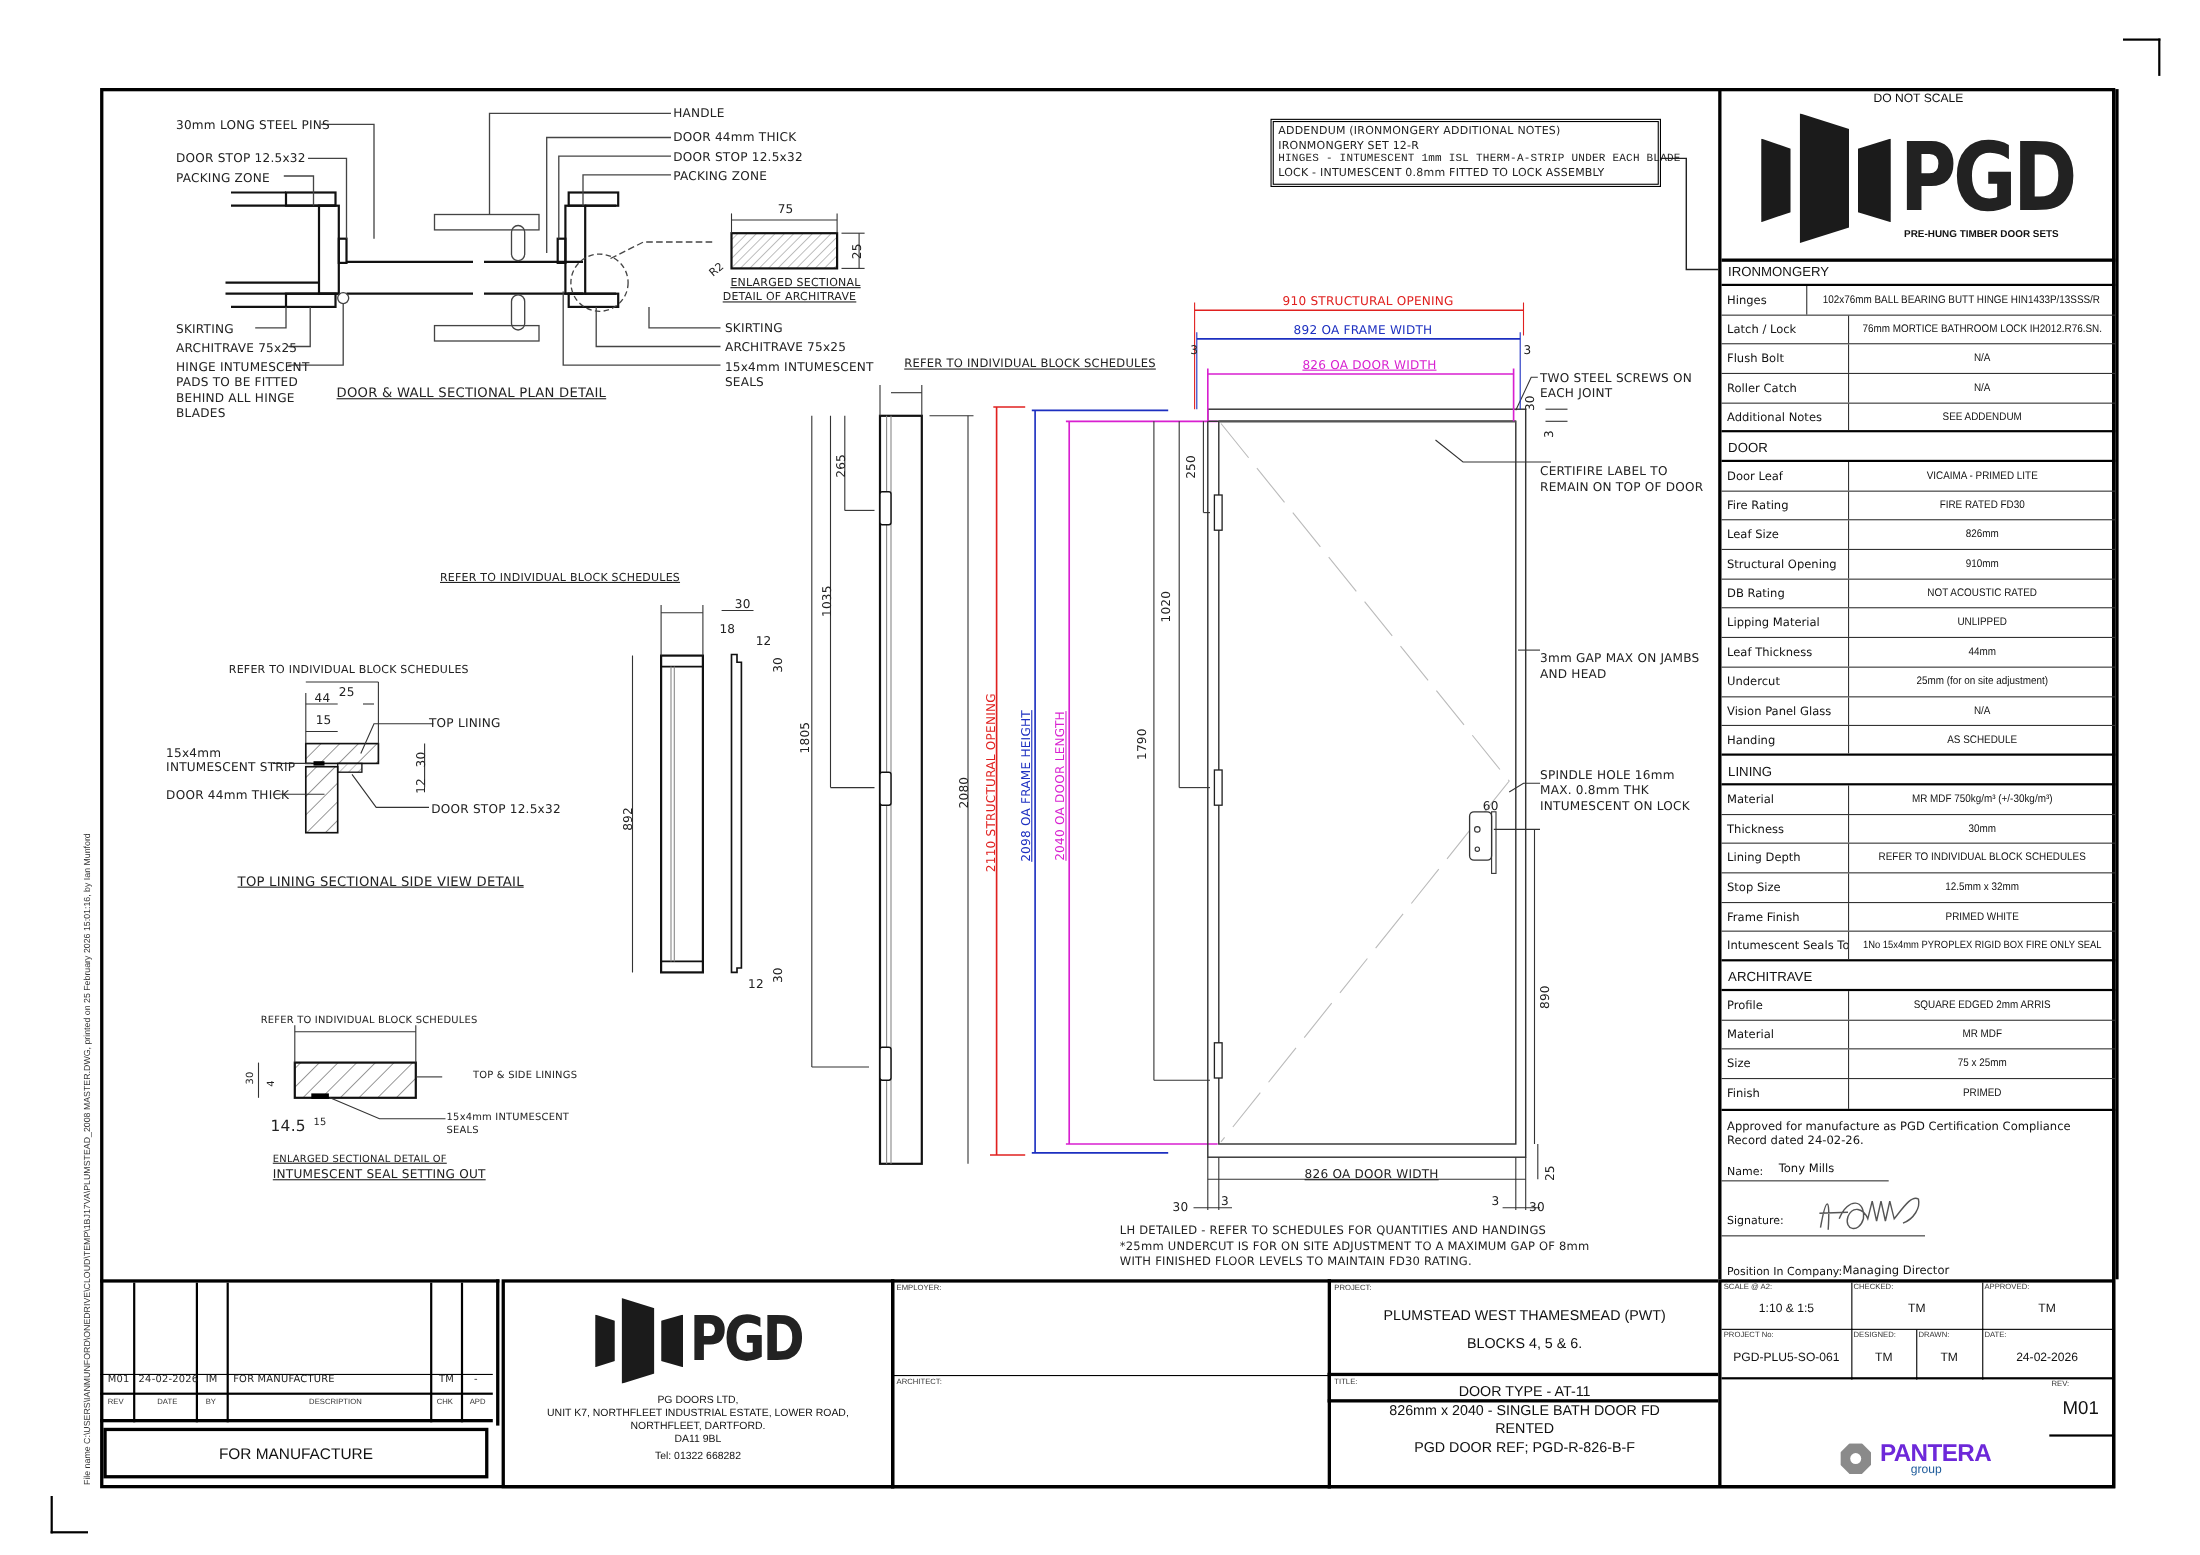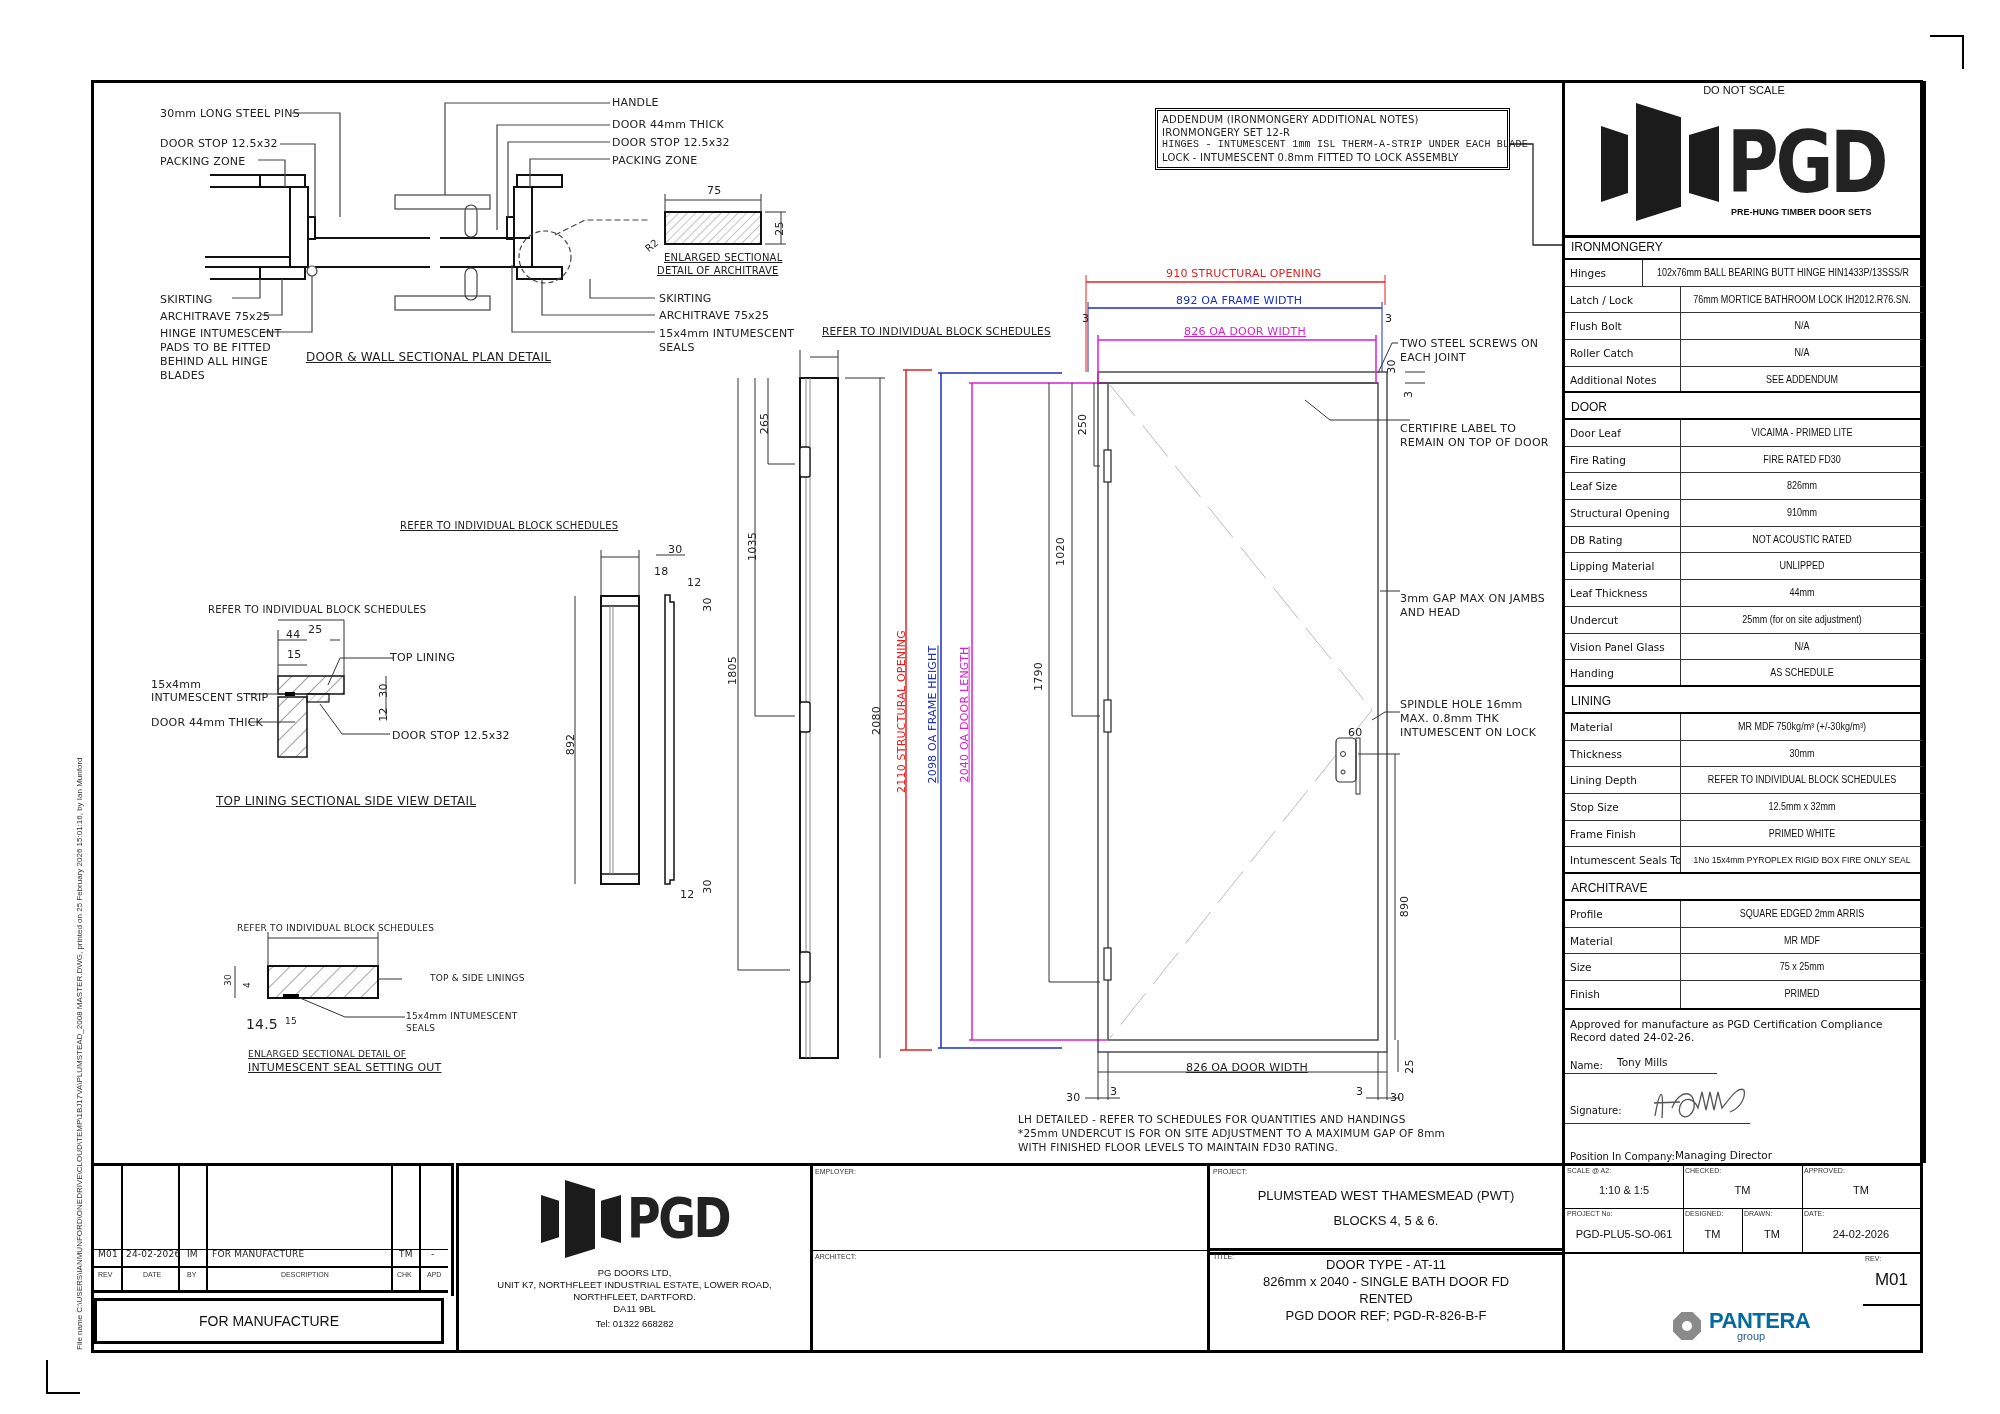--- a/index.html
+++ b/index.html
@@ -530,26 +530,26 @@
   </div>
 
   <div class="abs" style="left:298px;top:88px;width:57px;height:50px;border-bottom:2px solid #000;">
     <div class="lbl" style="left:2px;top:1px;">REV:</div>
     <div class="val" style="left:0;top:16px;width:100%;font-size:17px;">M01</div>
   </div>
 
   <div class="abs" style="left:108px;top:142px;width:150px;height:38px;">
     <div style="position:absolute;left:0;top:4px;width:28px;height:28px;background:#8a8a8a;clip-path:polygon(30% 0,70% 0,100% 30%,100% 70%,70% 100%,30% 100%,0 70%,0 30%);"></div>
     <div style="position:absolute;left:9px;top:13px;width:10px;height:10px;background:#fff;border-radius:50%;"></div>
-    <div style="position:absolute;left:36px;top:0;font-weight:bold;font-size:22px;color:#0369a1;letter-spacing:-0.5px;text-align:right;">PANTERA</div>
+    <div style="position:absolute;left:36px;top:0;font-weight:bold;font-size:22px;color:#6d28d9;letter-spacing:-0.5px;text-align:right;">PANTERA</div>
     <div style="position:absolute;left:64px;top:22px;font-size:11px;color:#1c5a99;">group</div>
   </div>
 </div>
 
-<div class="tb" style="left:1207px;top:1163px;width:355px;height:92px;border-top:3px solid #000;border-right:none;">
+<div class="tb" style="left:1207px;top:1163px;width:355px;height:112px;border-top:3px solid #000;border-right:none;">
   <div class="lbl" style="left:3px;top:2px;">PROJECT:</div>
   <div class="val" style="left:0;top:22px;width:100%;font-size:13px;">PLUMSTEAD WEST THAMESMEAD (PWT)</div>
   <div class="val" style="left:0;top:47px;width:100%;font-size:13px;">BLOCKS 4, 5 &amp; 6.</div>
 </div>
 <div class="tb" style="left:1207px;top:1248px;width:355px;height:105px;border-right:none;">
   <div class="lbl" style="left:3px;top:2px;">TITLE:</div>
   <div class="val" style="left:0;top:6px;width:100%;font-size:13px;">DOOR TYPE - AT-11</div>
   <div class="val" style="left:0;top:23px;width:100%;font-size:13px;">826mm x 2040 - SINGLE BATH DOOR FD</div>
   <div class="val" style="left:0;top:40px;width:100%;font-size:13px;">RENTED</div>
   <div class="val" style="left:0;top:57px;width:100%;font-size:13px;">PGD DOOR REF; PGD-R-826-B-F</div>

